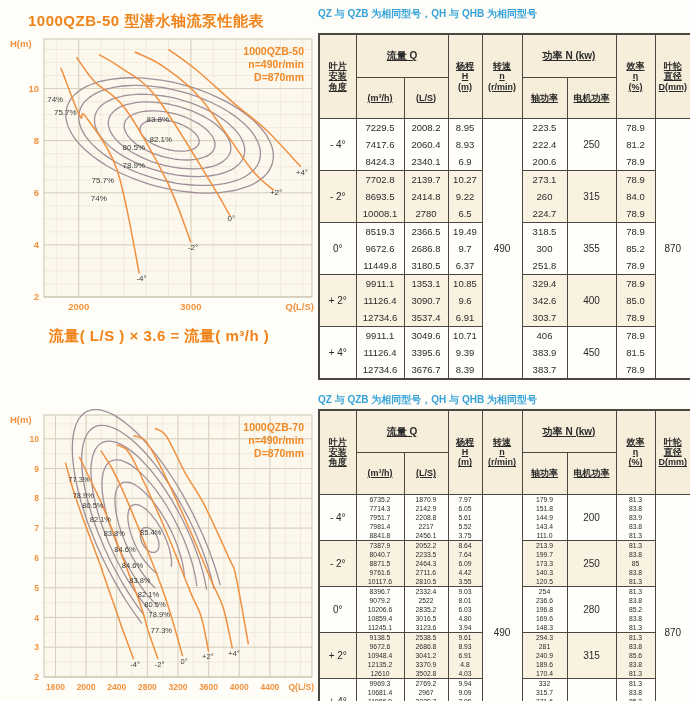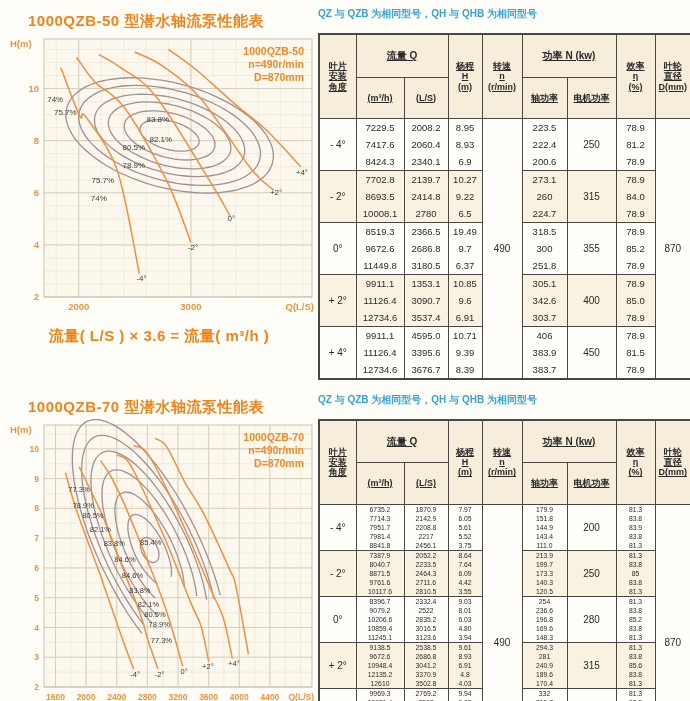--- a/index.html
+++ b/index.html
@@ -245,42 +245,42 @@
               <td>3180.5</td>
               <td>6.37</td>
               <td>251.8</td>
               <td>78.9</td>
             </tr>
             <tr class="alt gs">
               <td class="big" rowspan="3">+ 2°</td>
               <td>9911.1</td>
               <td>1353.1</td>
               <td>10.85</td>
-              <td>305.1</td>
+              <td>329.4</td>
               <td class="big" rowspan="3">400</td>
               <td>78.9</td>
             </tr>
             <tr class="alt ">
               <td>11126.4</td>
               <td>3090.7</td>
               <td>9.6</td>
               <td>342.6</td>
               <td>85.0</td>
             </tr>
             <tr class="alt ">
               <td>12734.6</td>
               <td>3537.4</td>
               <td>6.91</td>
               <td>303.7</td>
               <td>78.9</td>
             </tr>
             <tr class="gs">
               <td class="big" rowspan="3">+ 4°</td>
               <td>9911.1</td>
-              <td>4595.0</td>
+              <td>3049.6</td>
               <td>10.71</td>
               <td>406</td>
               <td class="big" rowspan="3">450</td>
               <td>78.9</td>
             </tr>
             <tr class="">
               <td>11126.4</td>
               <td>3395.6</td>
               <td>9.39</td>
               <td>383.9</td>
@@ -293,21 +293,20 @@
               <td>383.7</td>
               <td>78.9</td>
             </tr>
           </tbody>
         </table>
     </div>
   </section>
 
   <section class="panel">
     <div class="sec-head">
-      <div class="sec-title">1000QZB-70 型潜水轴流泵性能表</div>
       <div class="sec-note">QZ 与 QZB 为相同型号，QH 与 QHB 为相同型号</div>
     </div>
     <div class="sec-body">
       <div class="chart-col">
         <div class="chart-wrap">
           <svg class="chart" width="310" height="294" viewBox="0 0 310 294">
               <rect x="38" y="6" width="268" height="262" fill="#fcf8ed"></rect>
               <g>
                 <line x1="49.48571428571429" y1="6" x2="49.48571428571429" y2="268" stroke="#e9e3d3" stroke-width="0.6"></line>
                 <line x1="64.8" y1="6" x2="64.8" y2="268" stroke="#e9e3d3" stroke-width="0.6"></line>

